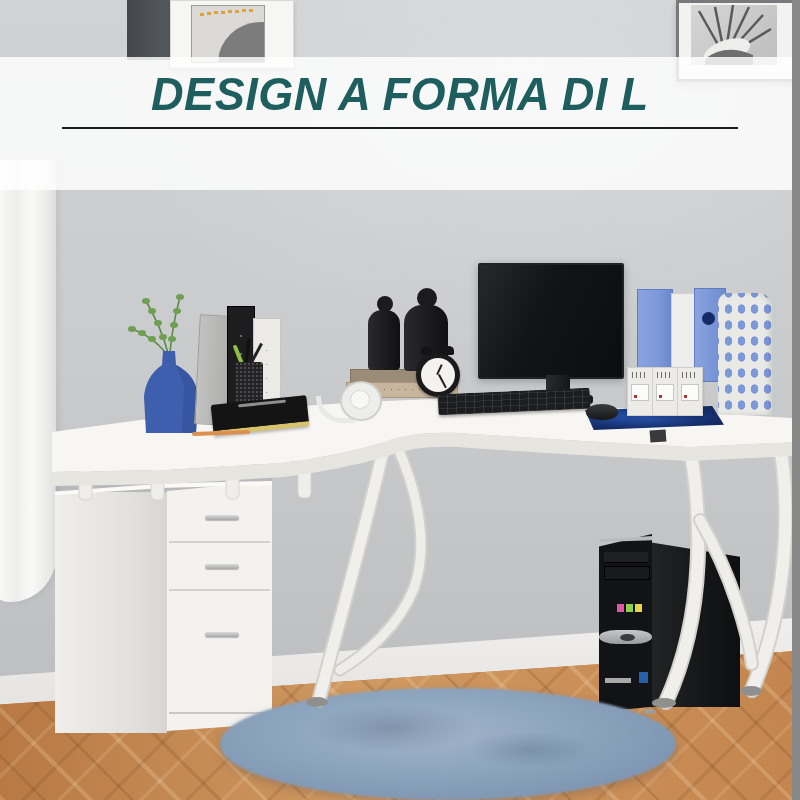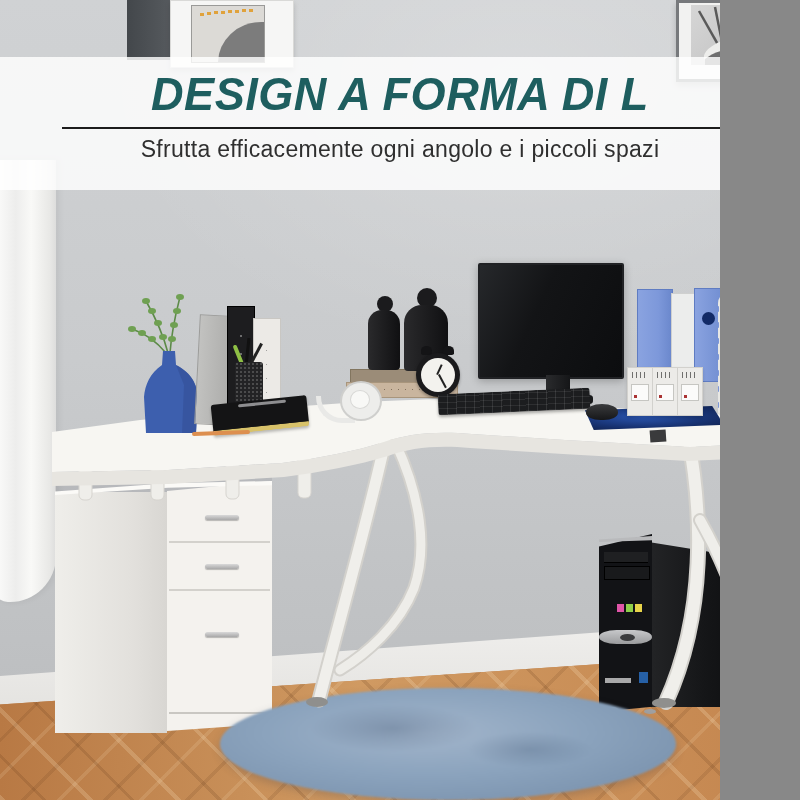--- a/index.html
+++ b/index.html
@@ -1,16 +1,16 @@
 <!DOCTYPE html>
 <html style="--c-title: #1e5e5f; --c-subtitle: #2f2f2f; --c-divider: #1c1c1c; --c-band: rgba(255,255,255,0.82); --c-wall: #c9cbcd; --c-floor: #c0824f; --c-rug: #8ba3bd; --c-desk: #f6f5f1; --c-binder_blue: #7d98da; --c-vase_blue: #3d5fae; --c-plant_green: #699a4f; --c-pencil_orange: #dd8f4f;"><head>
 <meta charset="utf-8">
 <style>
   html,body{margin:0;padding:0;background:#888;}
-  .stage{position:relative;width:720px;height:800px;overflow:hidden;
+  .stage{position:relative;width:792px;height:800px;overflow:hidden;
          font-family:"Liberation Sans",sans-serif;
          background:linear-gradient(180deg,#d0d2d4 0%,var(--c-wall,#c9cbcd) 45%,#bfc1c3 80%,#b8babc 100%);}
   .abs{position:absolute;}
 
   
   .wall-sheen{left:0;top:0;width:800px;height:800px;
     background:radial-gradient(ellipse 600px 400px at 65% 10%,rgba(255,255,255,.20),rgba(255,255,255,0) 70%);}
   .baseboard{left:0;top:610px;width:800px;height:110px;
     background:linear-gradient(180deg,#f1f0ee,#e3e2df);
     clip-path:polygon(0 60%,100% 7%,100% 42%,0 95%);}
@@ -352,16 +352,15 @@
       <span class="vent"></span>
       <span class="mlabel">
           <i></i>
         </span>
     </div>
   </div>
 
   <div class="abs band">
     <div class="title">DESIGN A FORMA DI L</div>
     <div class="divider"></div>
-    <div class="subtitle">Sfrutta efficacemente ogni angolo e i piccoli spazi</div>
   </div>
 
 </div>
 
 </body></html>

